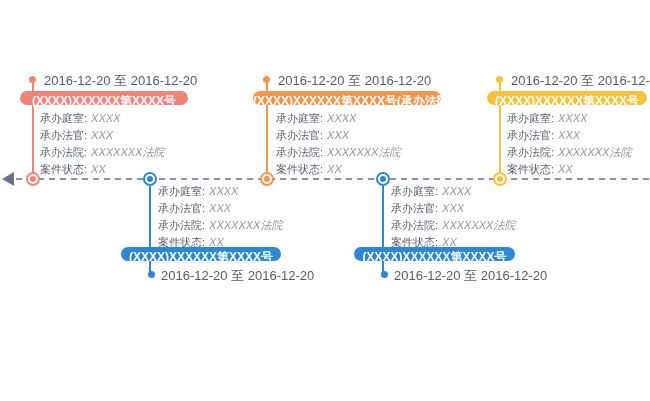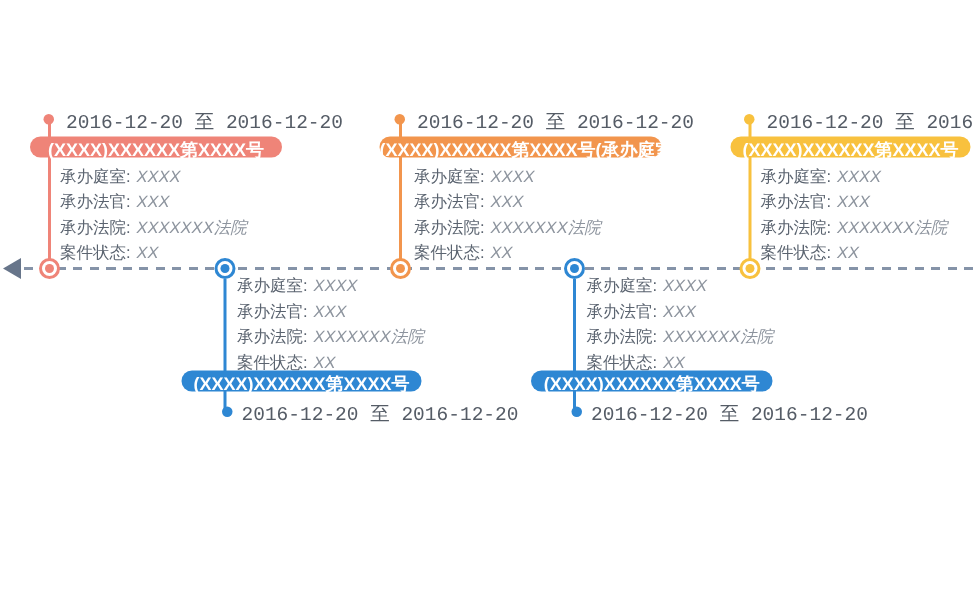--- a/index.html
+++ b/index.html
@@ -14,21 +14,21 @@
         border-right:12px solid #67758a;}
 
   
   .t-salmon{color:#ef8478;}
   .t-orange{color:#f2954d;}
   .t-yellow{color:#f8c13e;}
   .t-blue{color:#2e87d3;}
 
   .vline{position:absolute;width:2px;background:currentColor;z-index:1;}
   .dot{position:absolute;width:7px;height:7px;border-radius:50%;background:currentColor;z-index:2;}
-  .date{position:absolute;font-size:13px;color:#555c66;white-space:nowrap;z-index:2;font-family:Liberation Mono, monospace;}
+  .date{position:absolute;font-size:13px;color:#555c66;white-space:nowrap;z-index:2;}
   .pill{position:absolute;height:14px;line-height:18px;border-radius:9px;background:currentColor;
         text-align:center;white-space:nowrap;z-index:3;}
   .pill-text{color:#fff;font-size:12px;font-weight:bold;letter-spacing:0;}
   .details{position:absolute;z-index:2;}
   .drow{height:17px;line-height:17px;font-size:11px;white-space:nowrap;}
   .dlabel{color:#5b6470;margin-top:44px;}
   .dvalue{color:#8d949e;margin-left:4px;font-style:italic;}
   .node{position:absolute;width:10px;height:10px;border-radius:50%;background:#fff;
         border:2px solid currentColor;z-index:4;}
   .node-dot{position:absolute;left:2px;top:2px;width:6px;height:6px;border-radius:50%;
@@ -98,21 +98,21 @@
     <div class="node t-salmon">
         <span class="node-dot"></span>
       </div>
   </div>
 
   <div class="event e2">
     <div class="vline t-orange"></div>
     <div class="dot t-orange"></div>
     <div class="date">2016-12-20 至 2016-12-20</div>
     <div class="pill t-orange">
-      <span class="pill-text">(XXXX)XXXXXX第XXXX号(承办庭室)</span>
+      <span class="pill-text">(XXXX)XXXXXX第XXXX号(承办法院)</span>
     </div>
     <div class="details">
       <div class="drow"><span class="dlabel">承办庭室:</span><span class="dvalue">XXXX</span></div>
       <div class="drow"><span class="dlabel">承办法官:</span><span class="dvalue">XXX</span></div>
       <div class="drow"><span class="dlabel">承办法院:</span><span class="dvalue">XXXXXXX法院</span></div>
       <div class="drow"><span class="dlabel">案件状态:</span><span class="dvalue">XX</span></div>
     </div>
     <div class="node t-orange">
         <span class="node-dot"></span>
       </div>

